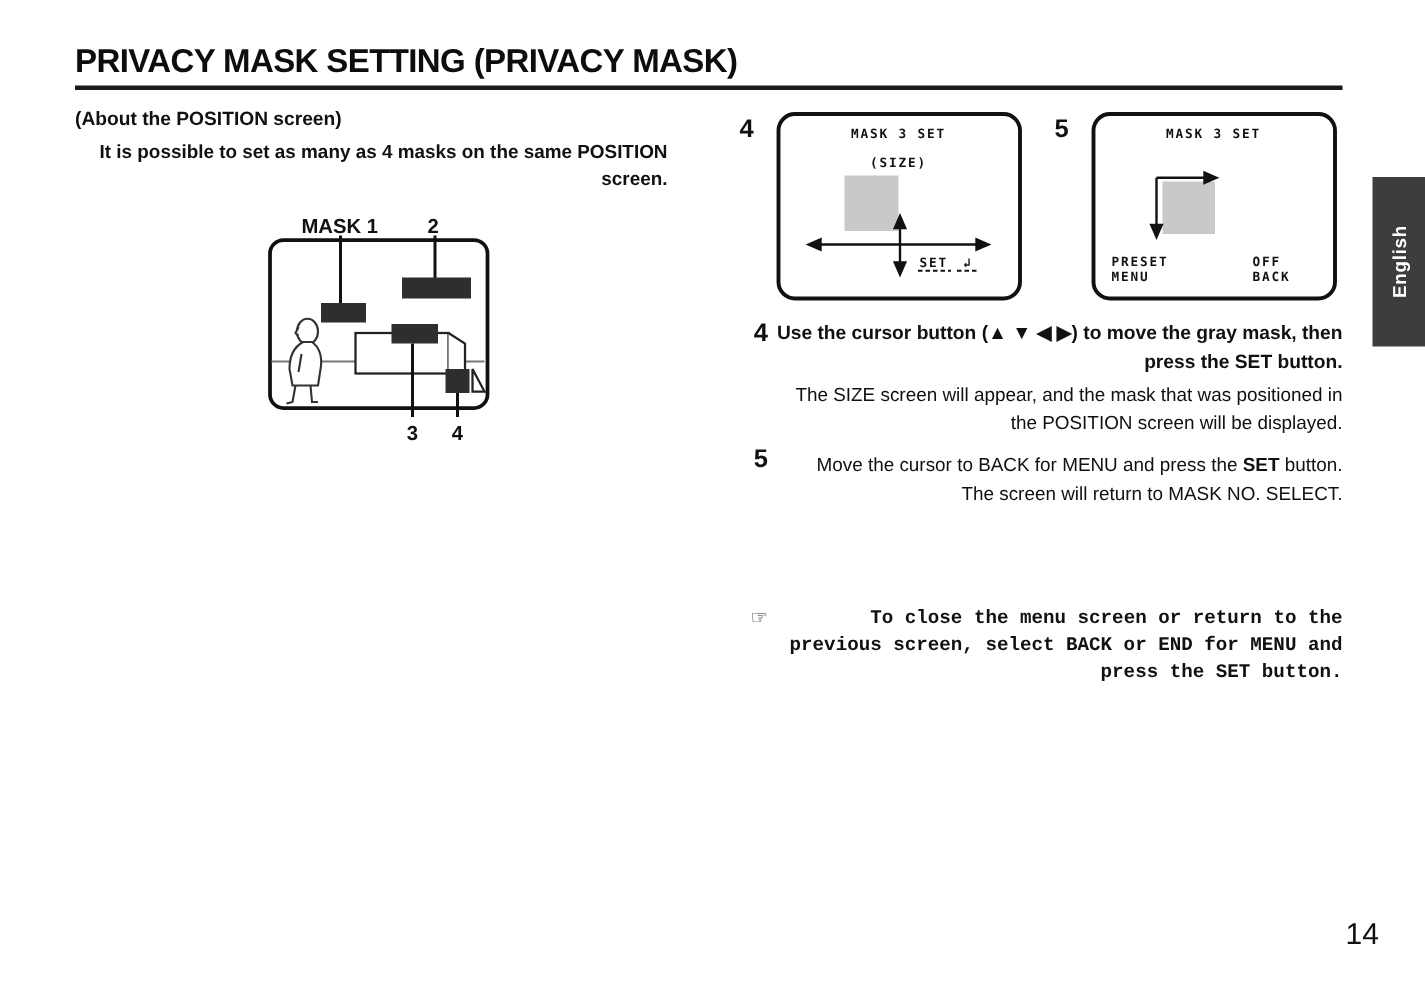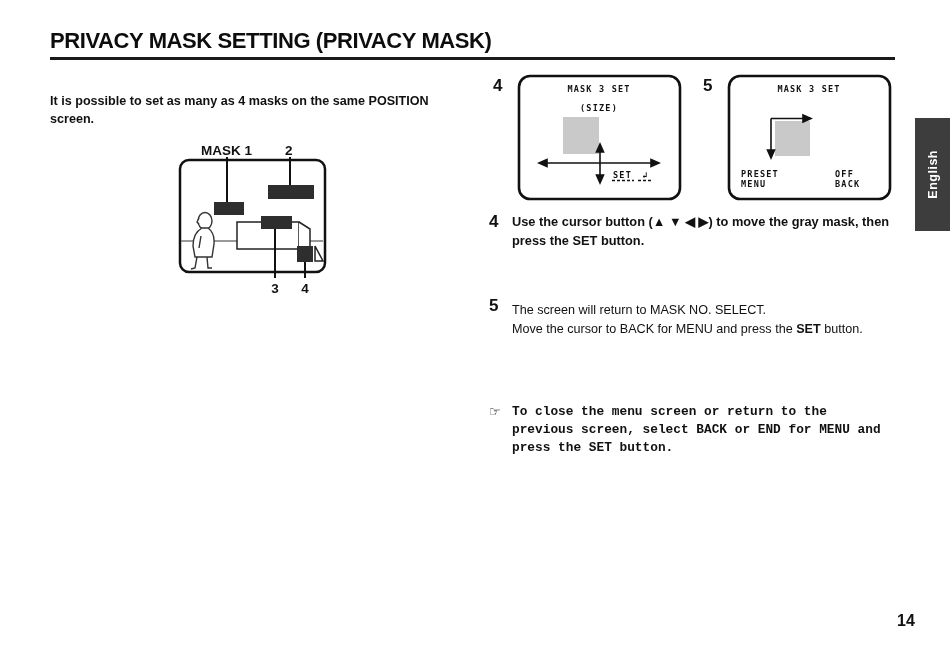--- a/index.html
+++ b/index.html
@@ -1,18 +1,18 @@
 <!DOCTYPE html>
 <html><head>
 <meta charset="utf-8">
 <style>
   * { margin:0; padding:0; box-sizing:border-box; }
   html,body { width:950px; height:672px; background:#fff; }
   body { font-family:"Liberation Sans", sans-serif; color:#111; overflow:hidden; }
-  .page { position:relative; width:950px; height:672px; background:#fff; }
+  .page { position:relative; width:950px; height:672px; background:#fff;text-align:right; }
 
   .title { position:absolute; left:50px; top:28px; font-size:22px; font-weight:bold;
            letter-spacing:-0.4px; color:#0d0d0d; }
   .title-rule { position:absolute; left:50px; top:57px; width:845px; height:3px; background:#1a1a1a; }
 
   .about-heading { position:absolute; left:50px; top:71px; font-size:12.8px; font-weight:bold; }
   .about-body { position:absolute; left:50px; top:92px; width:395px; font-size:12.6px; line-height:18px;font-weight:bold; }
 
   .pos-diagram { position:absolute; left:168px; top:136px; }
 
@@ -30,30 +30,31 @@
 
   .note { position:absolute; left:489px; top:403px; width:406px; display:flex; }
   .note-icon { width:23px; flex:none; font-size:13px; line-height:17px; }
   .note-text { flex:1; font-size:12.8px; font-weight:bold; line-height:18px;font-family:Liberation Mono, monospace; }
 
   .lang-tab { position:absolute; left:915px; top:118px; width:35px; height:113px; background:#3d3d3d;
               display:flex; align-items:center; justify-content:center; }
   .lang-tab span { writing-mode:vertical-rl; transform:rotate(180deg); color:#fff;
                    font-size:12.5px; font-weight:bold; letter-spacing:0.5px; }
 
-  .page-number { position:absolute; left:897px; top:612px; font-size:16px; font-weight:bold; }
+  .page-number { position:absolute; left:897px; top:612px; font-size:20px; font-weight:normal; }
 </style>
 </head>
 <body>
 
 <div class="page">
 
   <h1 class="title">PRIVACY MASK SETTING (PRIVACY MASK)</h1>
   <div class="title-rule"></div>
 
+  <div class="about-heading">(About the POSITION screen)</div>
   <div class="about-body">It is possible to set as many as 4 masks on the same POSITION screen.</div>
 
   <svg class="pos-diagram" width="170" height="170" viewBox="0 0 170 170">
     <text class="diag-label" x="33" y="19">MASK 1</text>
     <text class="diag-label" x="117" y="19">2</text>
 
     <rect x="12" y="24" width="145" height="112" rx="9" fill="#fff" stroke="#111" stroke-width="2.5"></rect>
 
     <line x1="13" y1="105" x2="155" y2="105" stroke="#777" stroke-width="1.3"></line>
 
@@ -126,29 +127,30 @@
     <text class="scr-txt" x="14" y="103">PRESET</text>
     <text class="scr-txt" x="14" y="113">MENU</text>
     <text class="scr-txt" x="108" y="103">OFF</text>
     <text class="scr-txt" x="108" y="113">BACK</text>
   </svg>
 
   <div class="step" style="top:213px;">
     <div class="step-num">4</div>
     <div class="step-content">
       <div class="step-heading">Use the cursor button (▲ ▼ ◀ ▶) to move the gray mask, then press the SET button.</div>
+      <div class="step-text">The SIZE screen will appear, and the mask that was positioned in the POSITION screen will be displayed.</div>
     </div>
   </div>
 
   <div class="step" style="top:297px;">
     <div class="step-num">5</div>
     <div class="step-content">
       <div class="step-text">
+        <div><span>Move the cursor to BACK for MENU and press the </span><b>SET</b><span> button.</span></div>
         <div>The screen will return to MASK NO. SELECT.</div>
-        <div><span>Move the cursor to BACK for MENU and press the </span><b>SET</b><span> button.</span></div>
       </div>
     </div>
   </div>
 
   <div class="note">
     <span class="note-icon">☞</span>
     <div class="note-text">To close the menu screen or return to the previous screen, select BACK or END for MENU and press the SET button.</div>
   </div>
 
   <div class="lang-tab">

